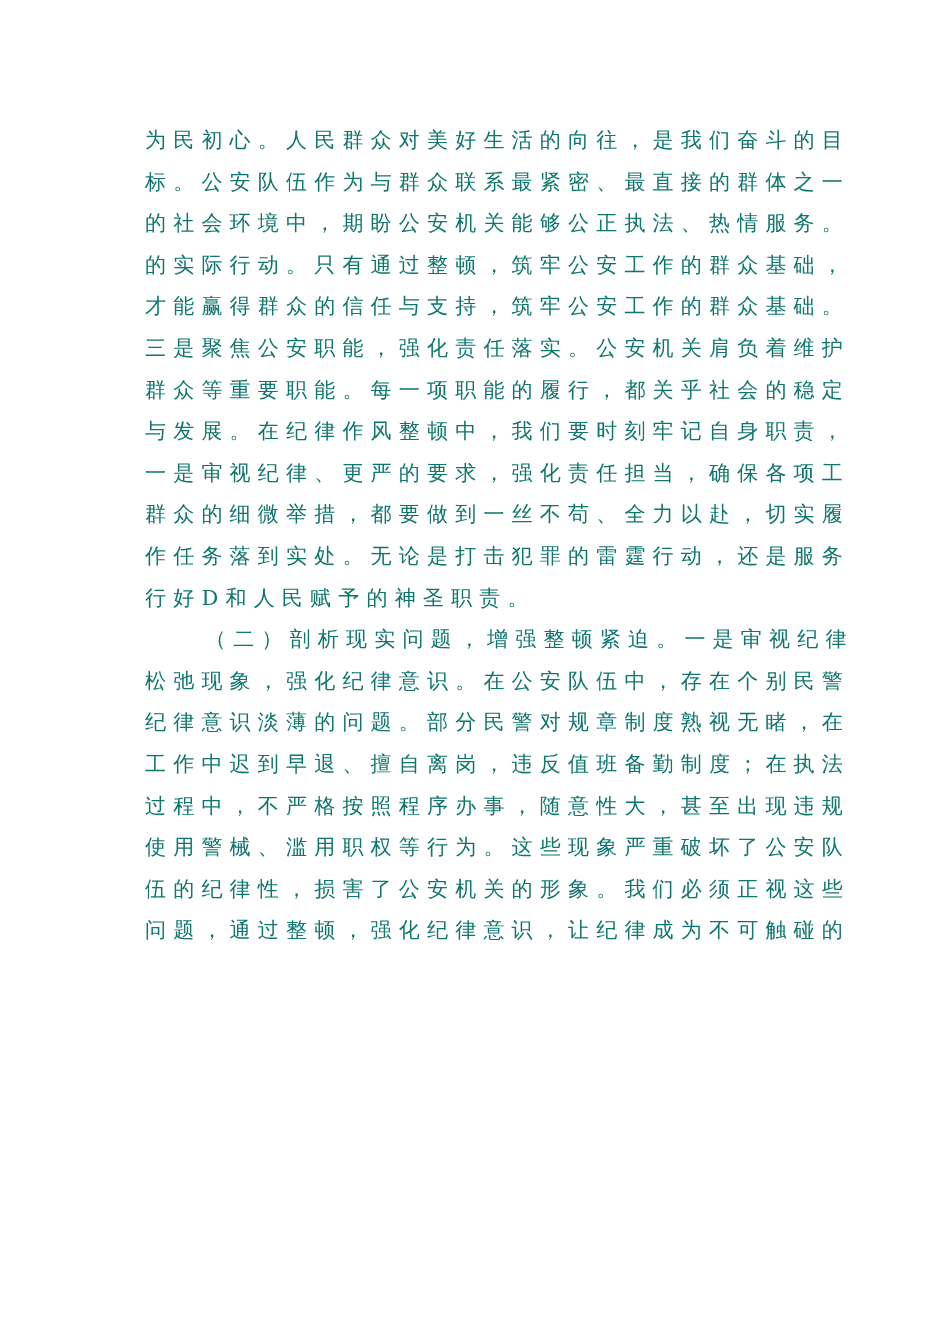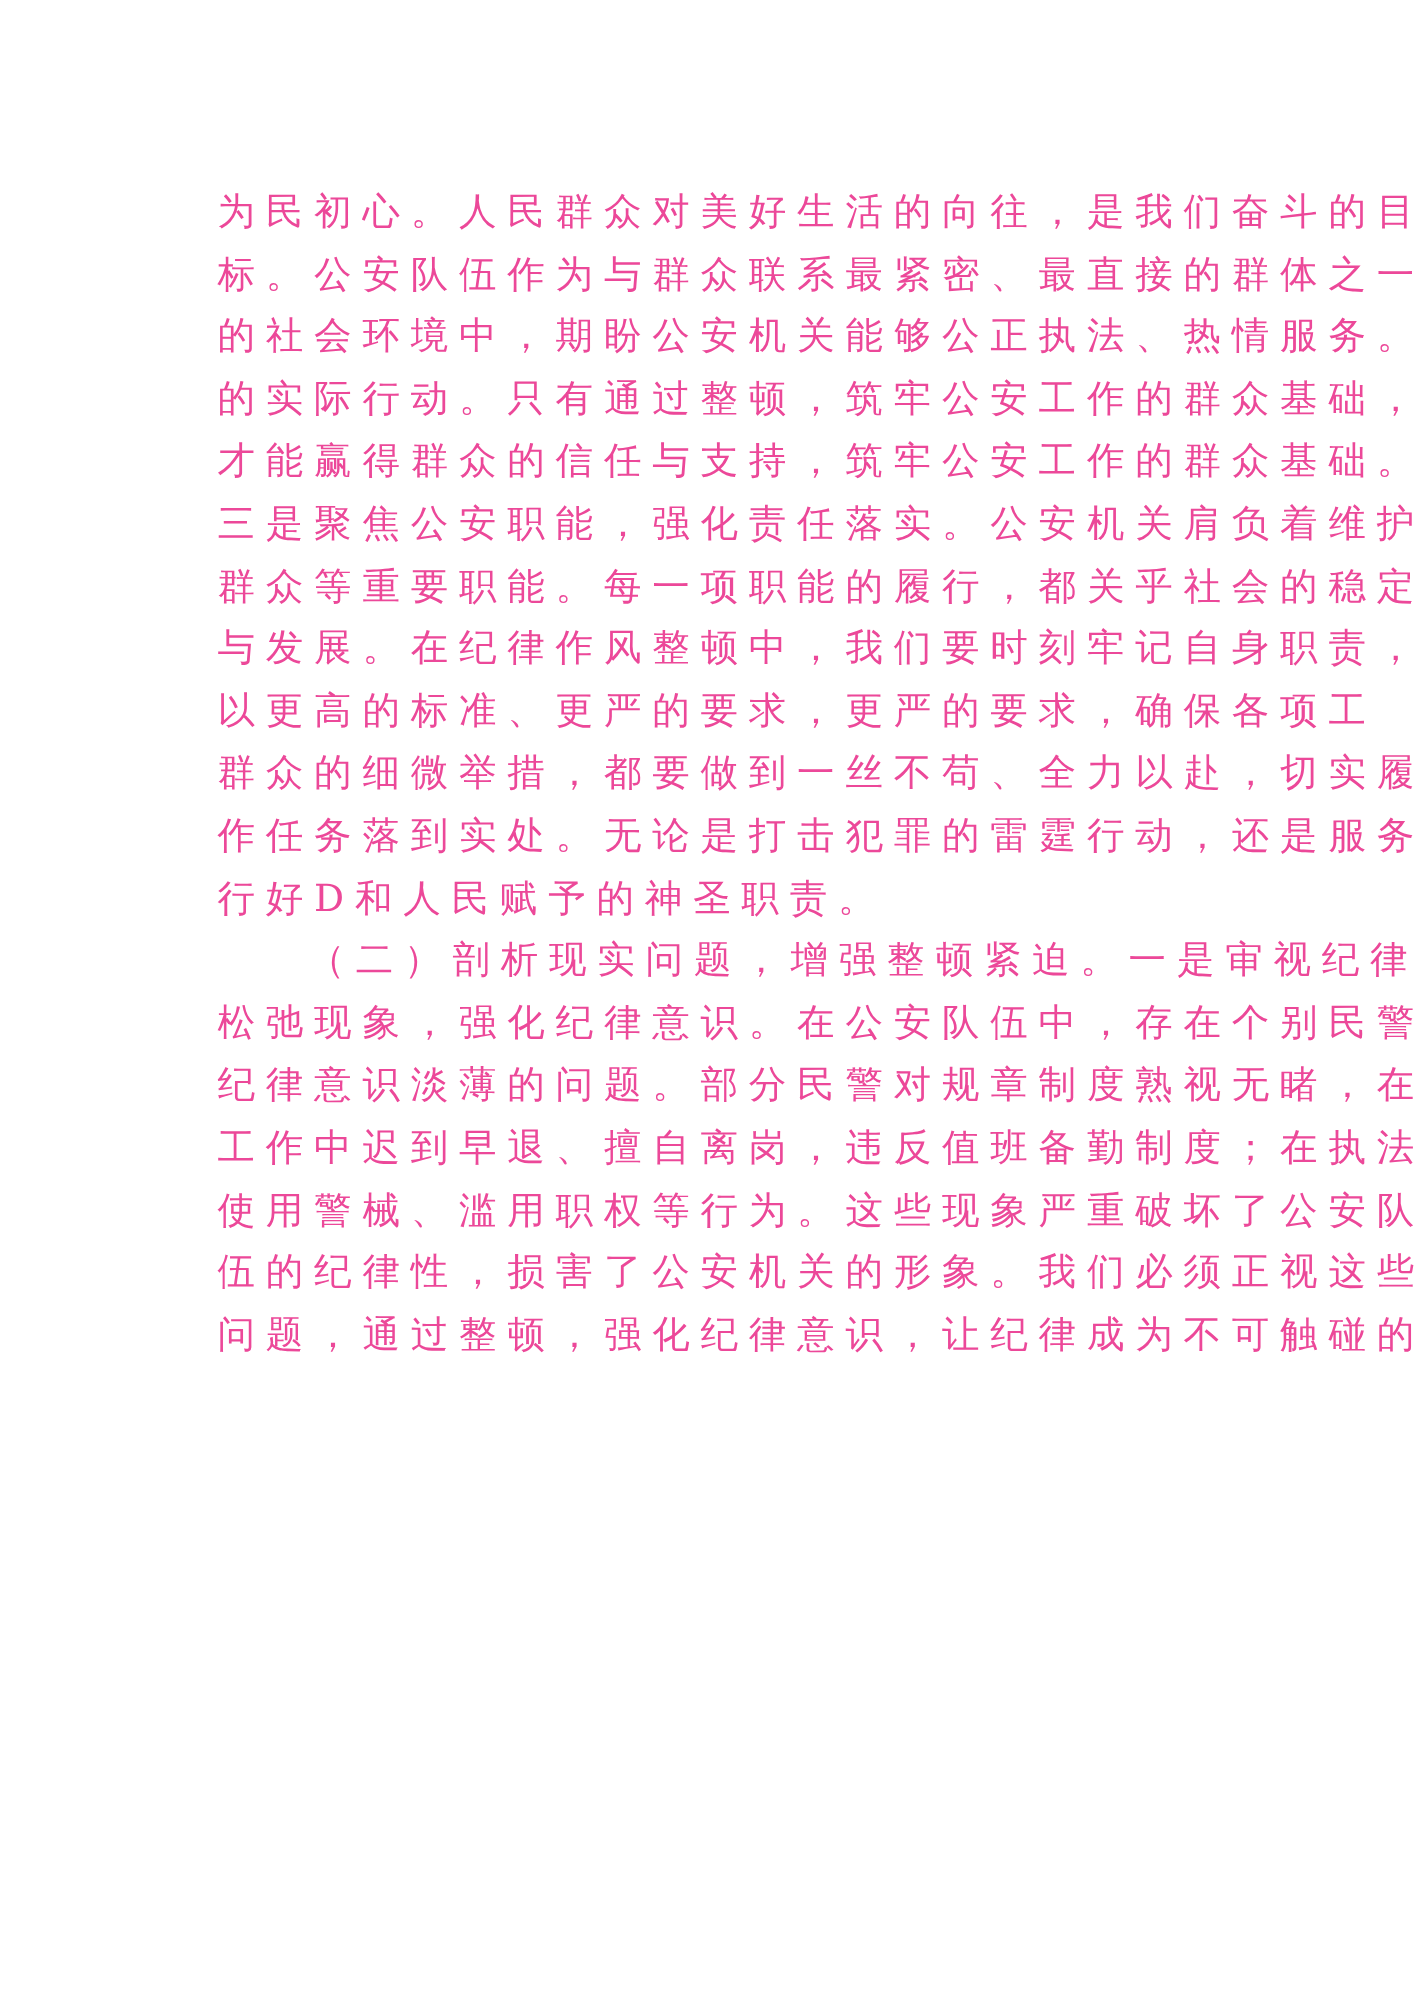--- a/index.html
+++ b/index.html
@@ -3,46 +3,47 @@
 <meta charset="utf-8">
 <style>
   html, body { margin: 0; padding: 0; background: #ffffff; }
   body { width: 950px; height: 1344px; position: relative; overflow: hidden; }
   .page {
     position: absolute; left: 0; top: 0; width: 950px; height: 1344px; background: #fff;
   }
   .body-text {
     position: absolute; left: 145px; top: 120px; width: 665px;
     font-family: "DejaVu Serif", "Liberation Serif", serif;
-    font-size: 25px; color: #ec4899;
+    font-size: 21px; color: #0f766e;
   }
   .line {
     height: 41.6px; line-height: 41.6px; white-space: nowrap;
     letter-spacing: 7.2px;
   }
   .line.indent { padding-left: 60px; }
 </style>
 </head>
 <body>
 
 <div class="page">
   <div class="body-text">
     <div class="line">为民初心。人民群众对美好生活的向往，是我们奋斗的目</div>
     <div class="line">标。公安队伍作为与群众联系最紧密、最直接的群体之一</div>
     <div class="line">的社会环境中，期盼公安机关能够公正执法、热情服务。</div>
     <div class="line">的实际行动。只有通过整顿，筑牢公安工作的群众基础，</div>
     <div class="line">才能赢得群众的信任与支持，筑牢公安工作的群众基础。</div>
     <div class="line">三是聚焦公安职能，强化责任落实。公安机关肩负着维护</div>
     <div class="line">群众等重要职能。每一项职能的履行，都关乎社会的稳定</div>
     <div class="line">与发展。在纪律作风整顿中，我们要时刻牢记自身职责，</div>
-    <div class="line">以更高的标准、更严的要求，更严的要求，确保各项工</div>
+    <div class="line">一是审视纪律、更严的要求，强化责任担当，确保各项工</div>
     <div class="line">群众的细微举措，都要做到一丝不苟、全力以赴，切实履</div>
     <div class="line">作任务落到实处。无论是打击犯罪的雷霆行动，还是服务</div>
     <div class="line">行好D和人民赋予的神圣职责。</div>
     <div class="line indent">（二）剖析现实问题，增强整顿紧迫。一是审视纪律</div>
     <div class="line">松弛现象，强化纪律意识。在公安队伍中，存在个别民警</div>
     <div class="line">纪律意识淡薄的问题。部分民警对规章制度熟视无睹，在</div>
     <div class="line">工作中迟到早退、擅自离岗，违反值班备勤制度；在执法</div>
+    <div class="line">过程中，不严格按照程序办事，随意性大，甚至出现违规</div>
     <div class="line">使用警械、滥用职权等行为。这些现象严重破坏了公安队</div>
     <div class="line">伍的纪律性，损害了公安机关的形象。我们必须正视这些</div>
     <div class="line">问题，通过整顿，强化纪律意识，让纪律成为不可触碰的</div>
   </div>
 </div>
 
 </body></html>

